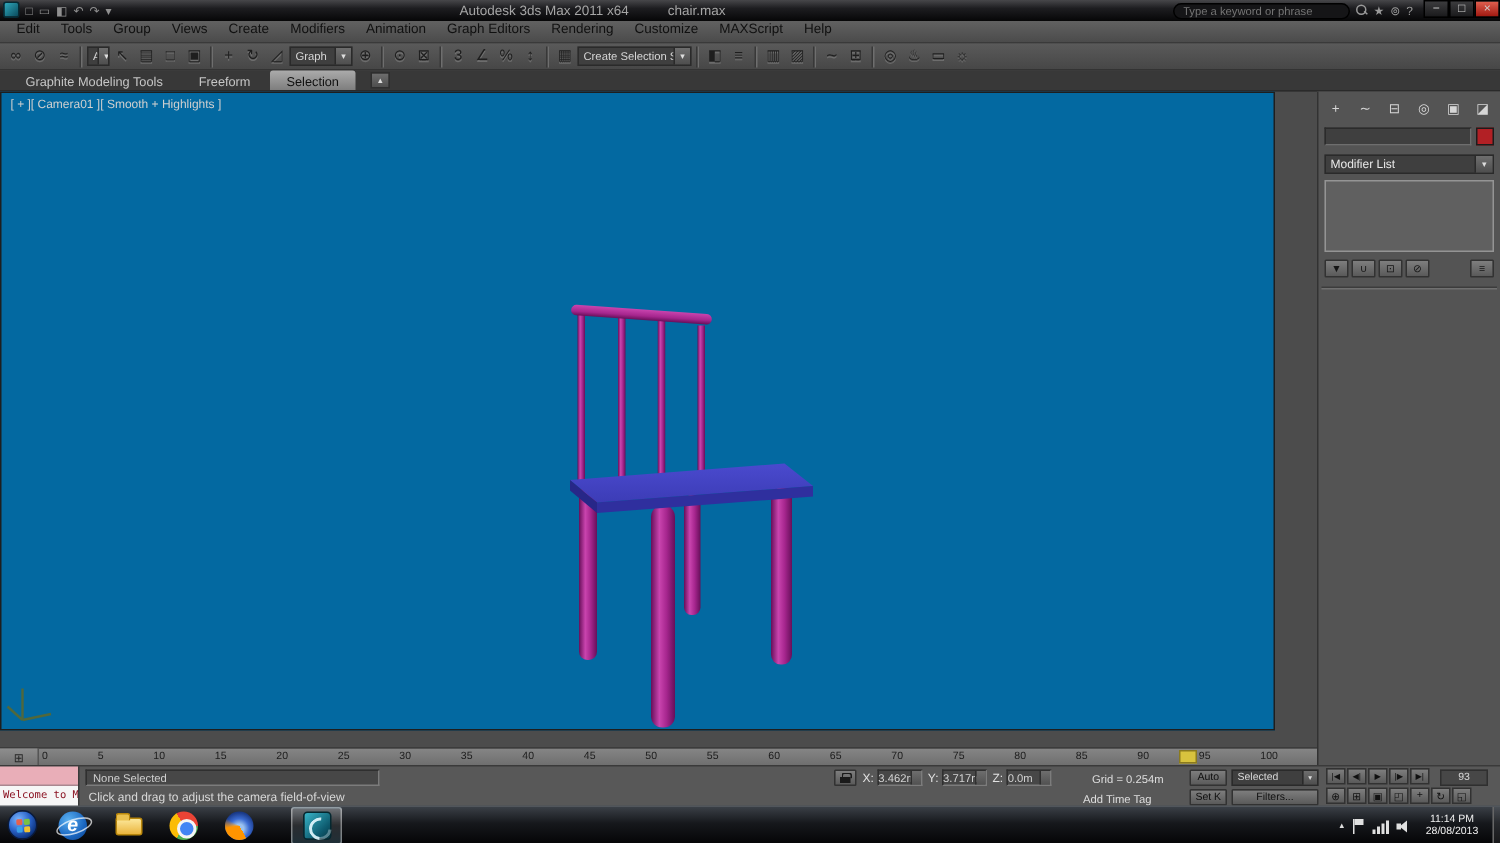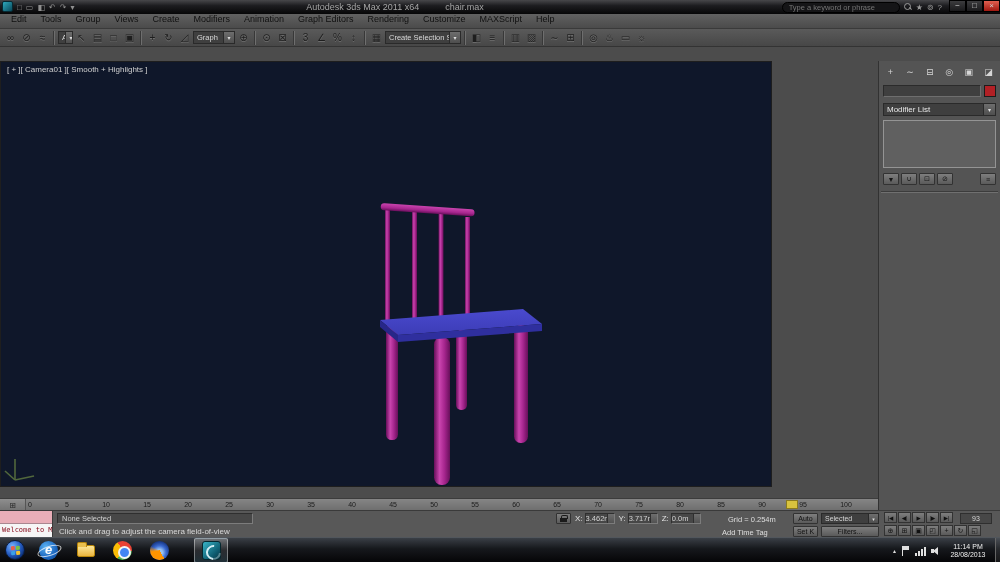--- a/index.html
+++ b/index.html
@@ -51,21 +51,21 @@
   
   #ribbon{position:absolute;left:0;top:47px;width:1000px;height:14px;background:#383838;
     border-bottom:1px solid #2a2a2a;display:flex;align-items:flex-end;padding-left:6px;}
   #ribbontabs{display:flex;align-items:flex-end;gap:2px;height:14px;}
   .rtab{height:13px;padding:0 11px;display:flex;align-items:center;font-size:8.5px;color:#c6c6c6;}
   .rtab.active{background:linear-gradient(#ababab,#7e7e7e);color:#0f0f0f;border-radius:2px 2px 0 0;}
   .rib-collapse{margin-left:10px;width:13px;height:11px;background:linear-gradient(#6e6e6e,#4e4e4e);
     border:1px solid #2e2e2e;color:#ddd;font-size:6px;display:flex;align-items:center;justify-content:center;margin-bottom:1px;}
 
   
-  #viewport{position:absolute;left:0;top:61px;width:772px;height:426px;background:#0f172a;
+  #viewport{position:absolute;left:0;top:61px;width:850px;height:426px;background:#0369a1;
     border:1px solid #1e1e1e;}
   #vlabel{position:absolute;left:6px;top:3px;font-size:8px;color:#cfcfcf;z-index:2;}
   #chairsvg{position:absolute;left:0;top:0;width:876px;height:424px;}
 
   
   #cpanel{position:absolute;left:878px;top:61px;width:122px;height:449px;background:#545454;
     border-left:1px solid #323232;}
   #cptabs{position:absolute;left:5px;right:5px;top:4px;height:14px;display:flex;justify-content:space-between;align-items:center;}
   .cpi{width:13px;height:13px;display:flex;align-items:center;justify-content:center;font-size:9px;color:#d6d6d6;}
   .cp-namerow{position:absolute;left:4px;right:4px;top:24px;height:12px;display:flex;gap:3px;align-items:center;}
@@ -287,20 +287,28 @@
       <span class="tsep"></span>
       <span class="tbi">∼</span>
       <span class="tbi">⊞</span>
       <span class="tsep"></span>
       <span class="tbi">◎</span>
       <span class="tbi">♨</span>
       <span class="tbi">▭</span>
       <span class="tbi">☼</span>
     </div>
 
+  <div id="ribbon">
+    <div id="ribbontabs">
+        <span class="rtab">Graphite Modeling Tools</span>
+        <span class="rtab">Freeform</span>
+        <span class="rtab active">Selection</span>
+      </div>
+    <span class="rib-collapse">▴</span>
+  </div>
 
   <div id="viewport">
     <div id="vlabel">[ + ][ Camera01 ][ Smooth + Highlights ]</div>
     <svg id="chairsvg" viewBox="0 0 876 424">
       <defs>
         <linearGradient id="legG" x1="0" y1="0" x2="1" y2="0">
           <stop offset="0" style="stop-color:var(--leg_dark,#670f5a)"></stop>
           <stop offset="0.35" style="stop-color:var(--leg_light,#c944ae)"></stop>
           <stop offset="0.65" style="stop-color:var(--leg_mid,#a6268e)"></stop>
           <stop offset="1" style="stop-color:var(--leg_dark,#670f5a)"></stop>

